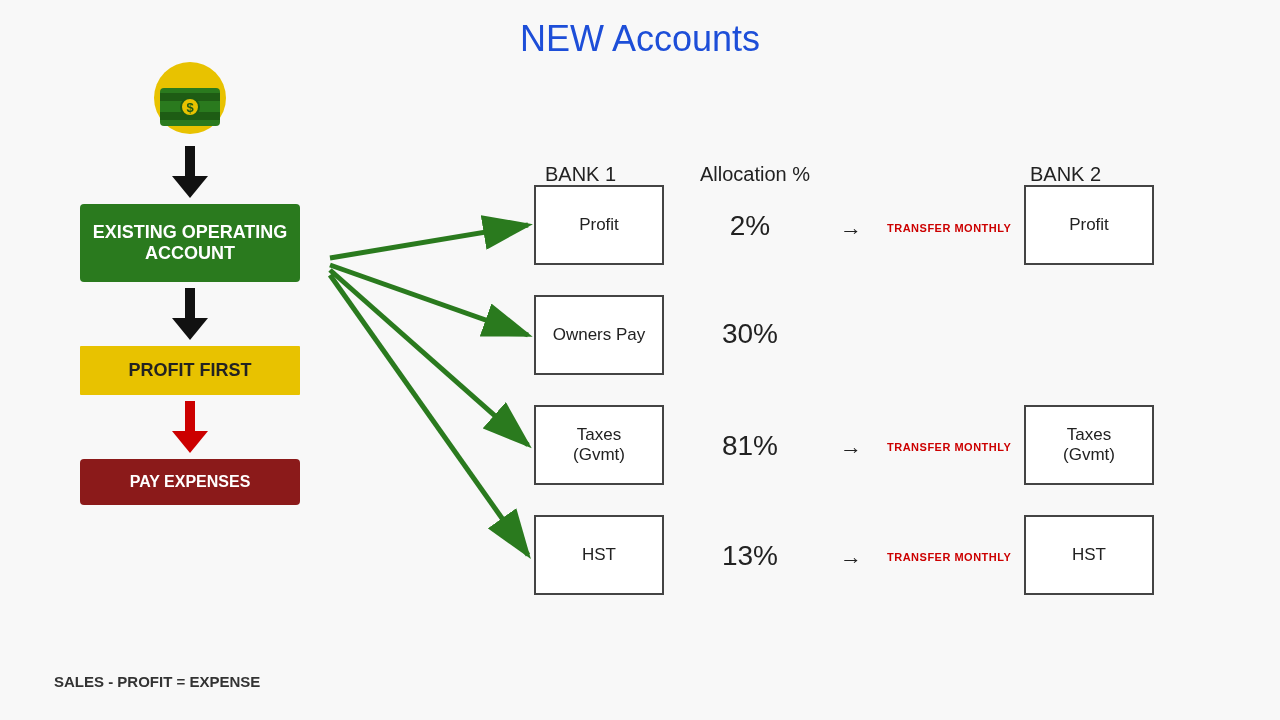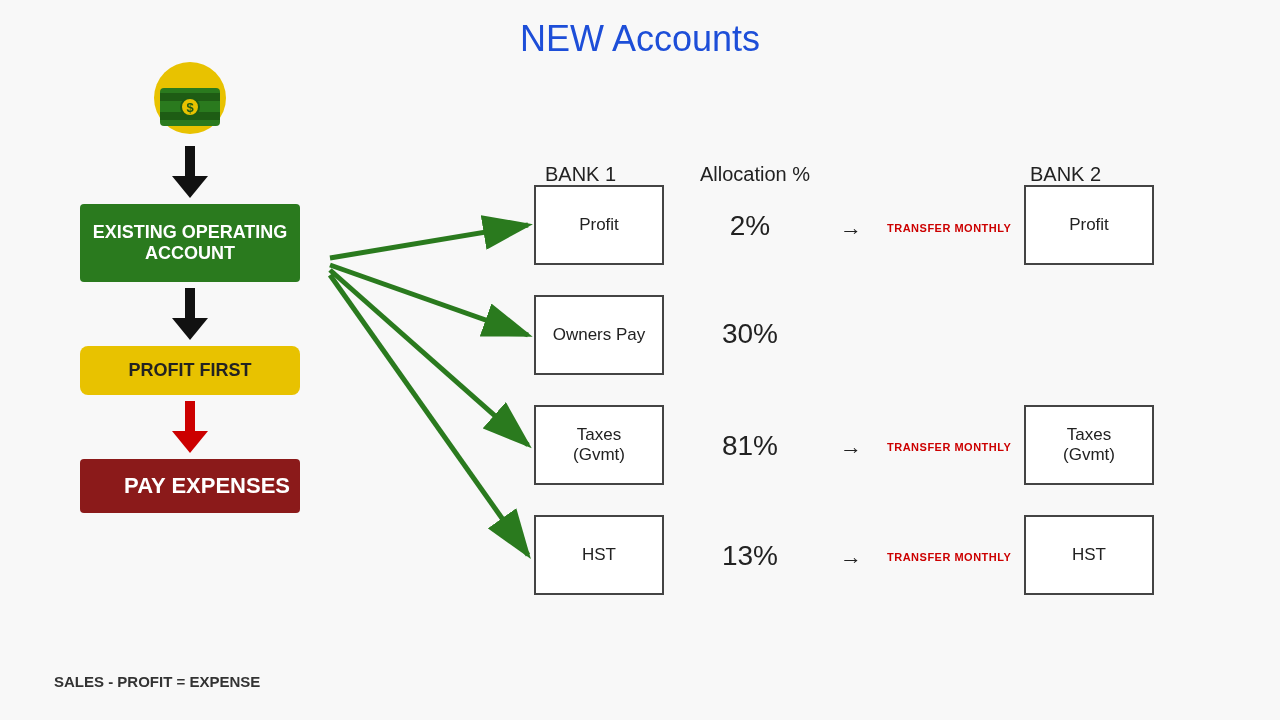--- a/index.html
+++ b/index.html
@@ -74,28 +74,28 @@
       border-radius: 4px;
     }
     .box-yellow {
       background: #e8c200;
       color: #222;
       font-size: 18px;
       font-weight: bold;
       text-align: center;
       padding: 14px 10px;
       width: 220px;
-      border-radius: 8px;
+      border-radius: 1px;
     }
     .box-red {
       background: #8b1a1a;
       color: #fff;
-      font-size: 22px;
-      font-weight: bold;
-      text-align: right;
+      font-size: 16px;
+      font-weight: bold;
+      text-align: center;
       padding: 14px 10px;
       width: 220px;
       border-radius: 4px;
     }
 
     .bottom-formula {
       position: absolute;
       left: 54px;
       bottom: 30px;
       font-size: 15px;

